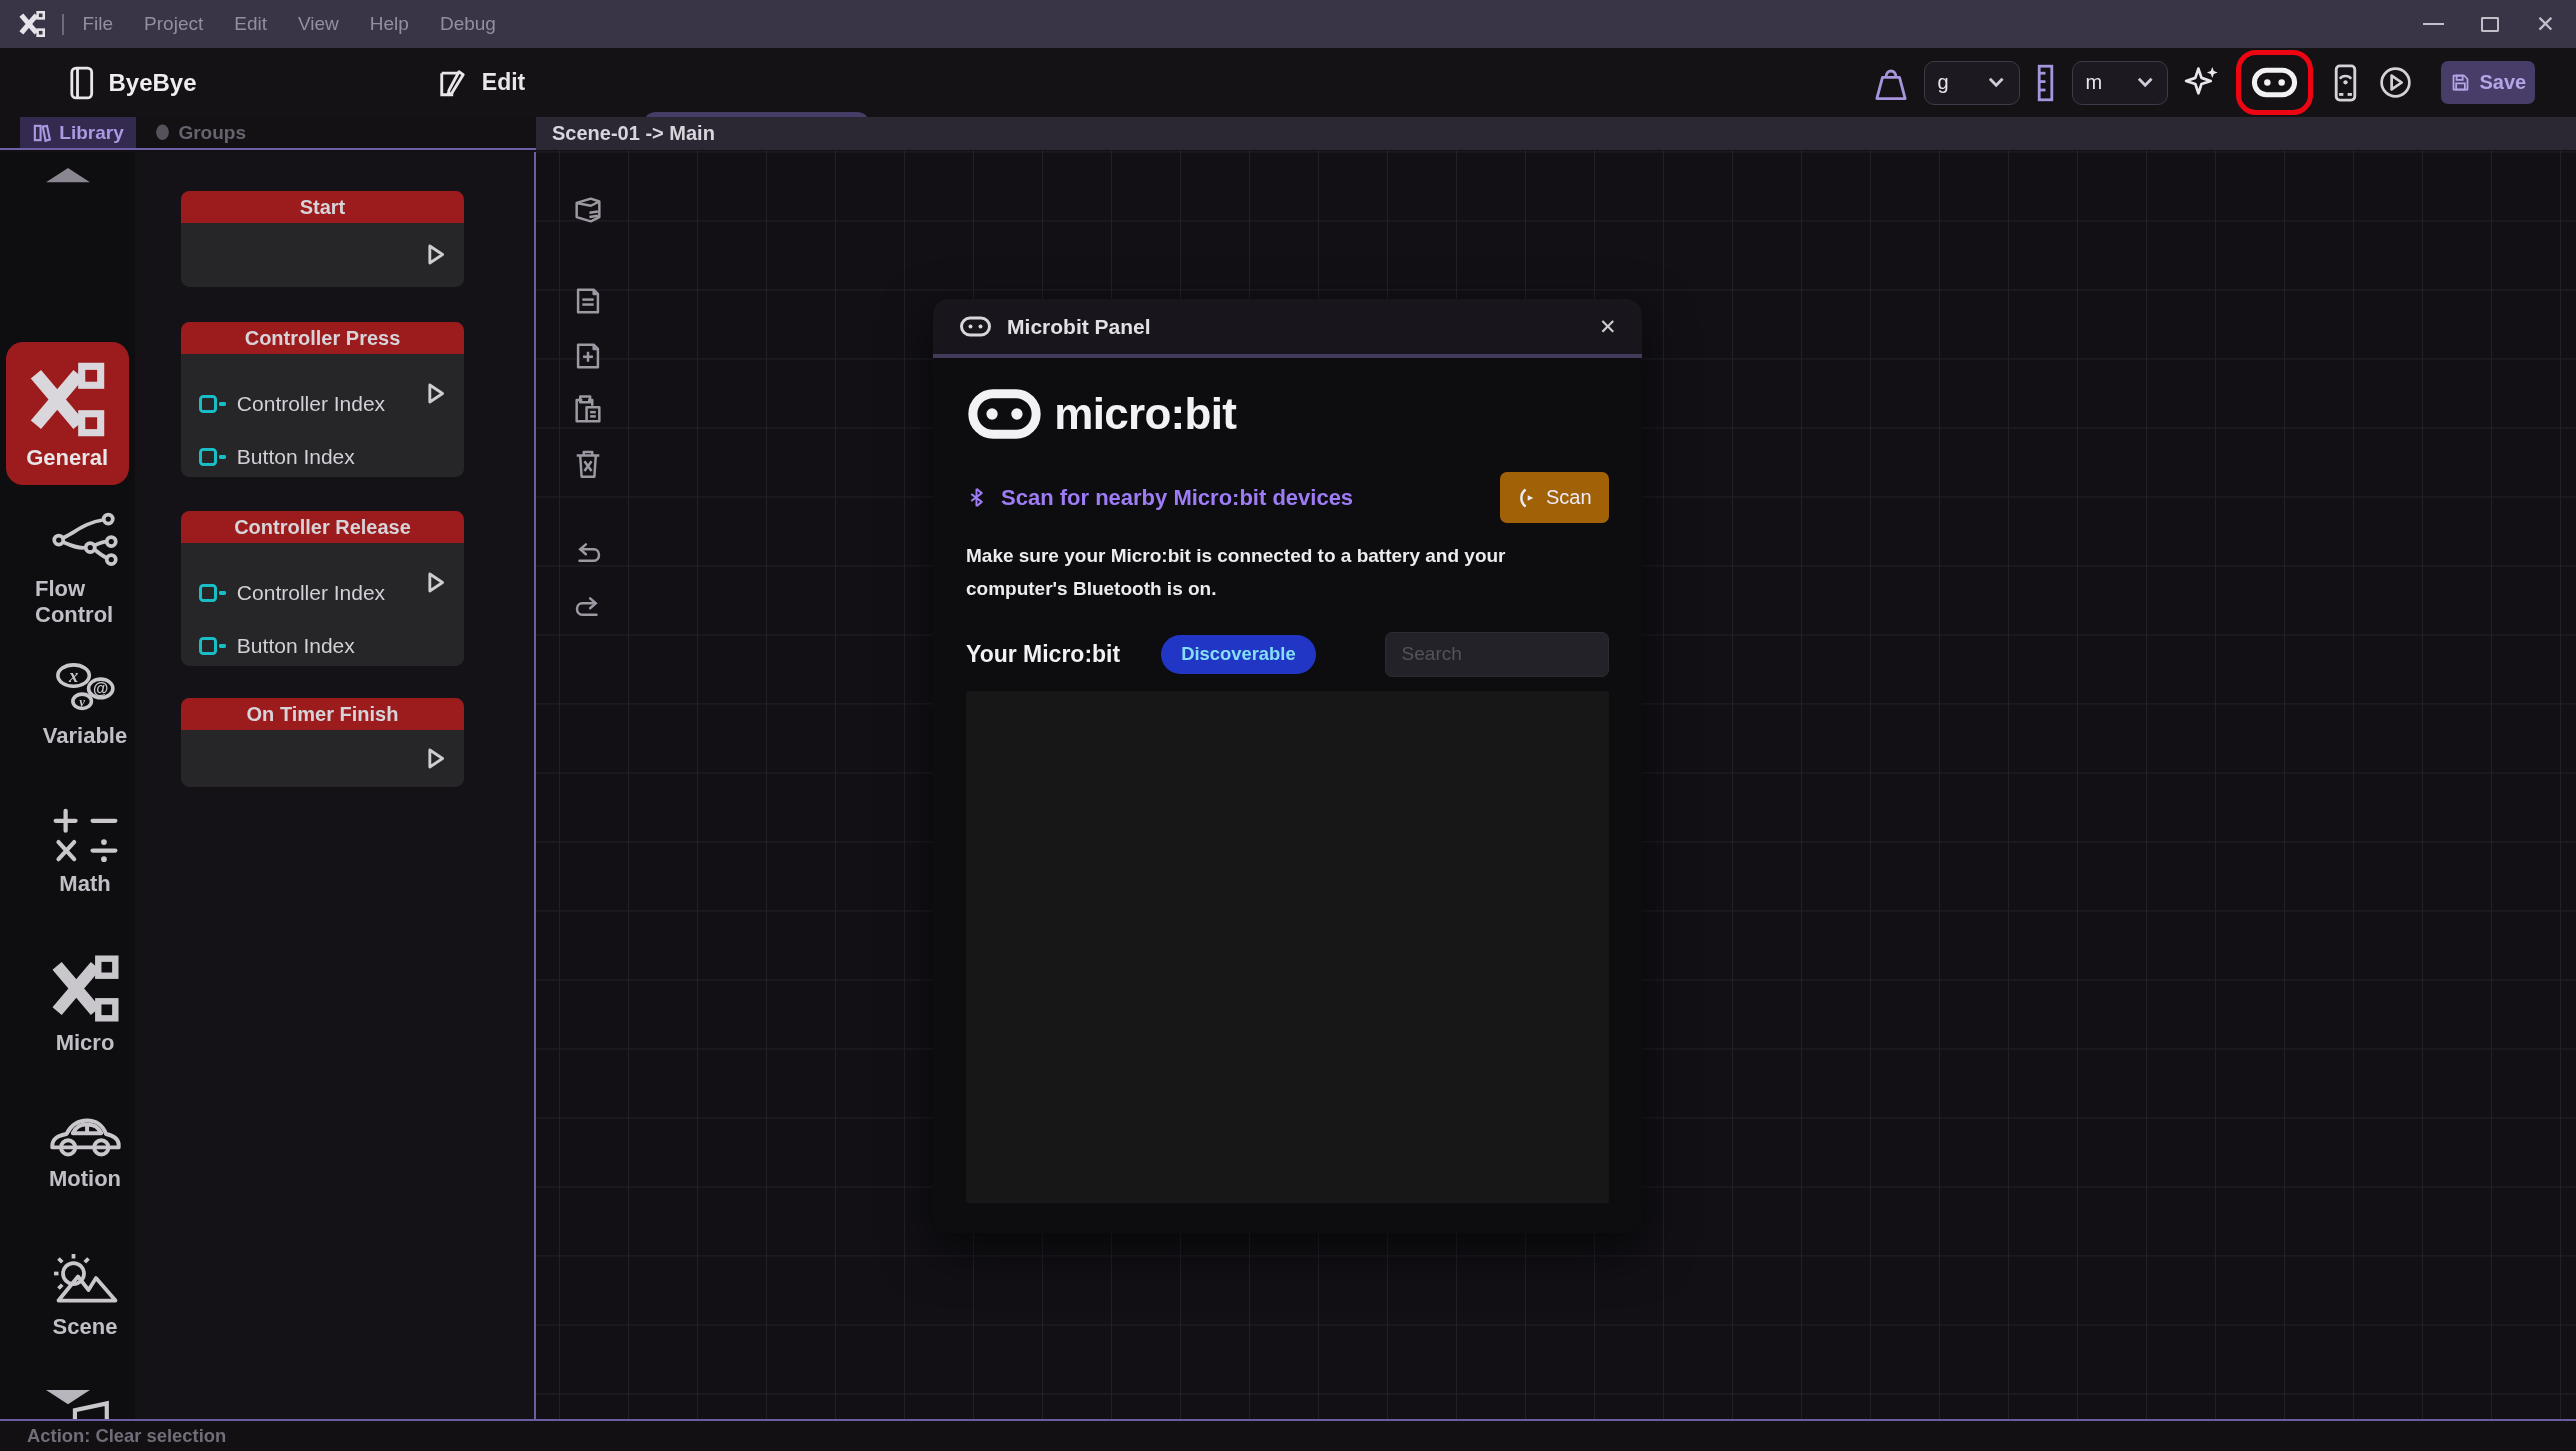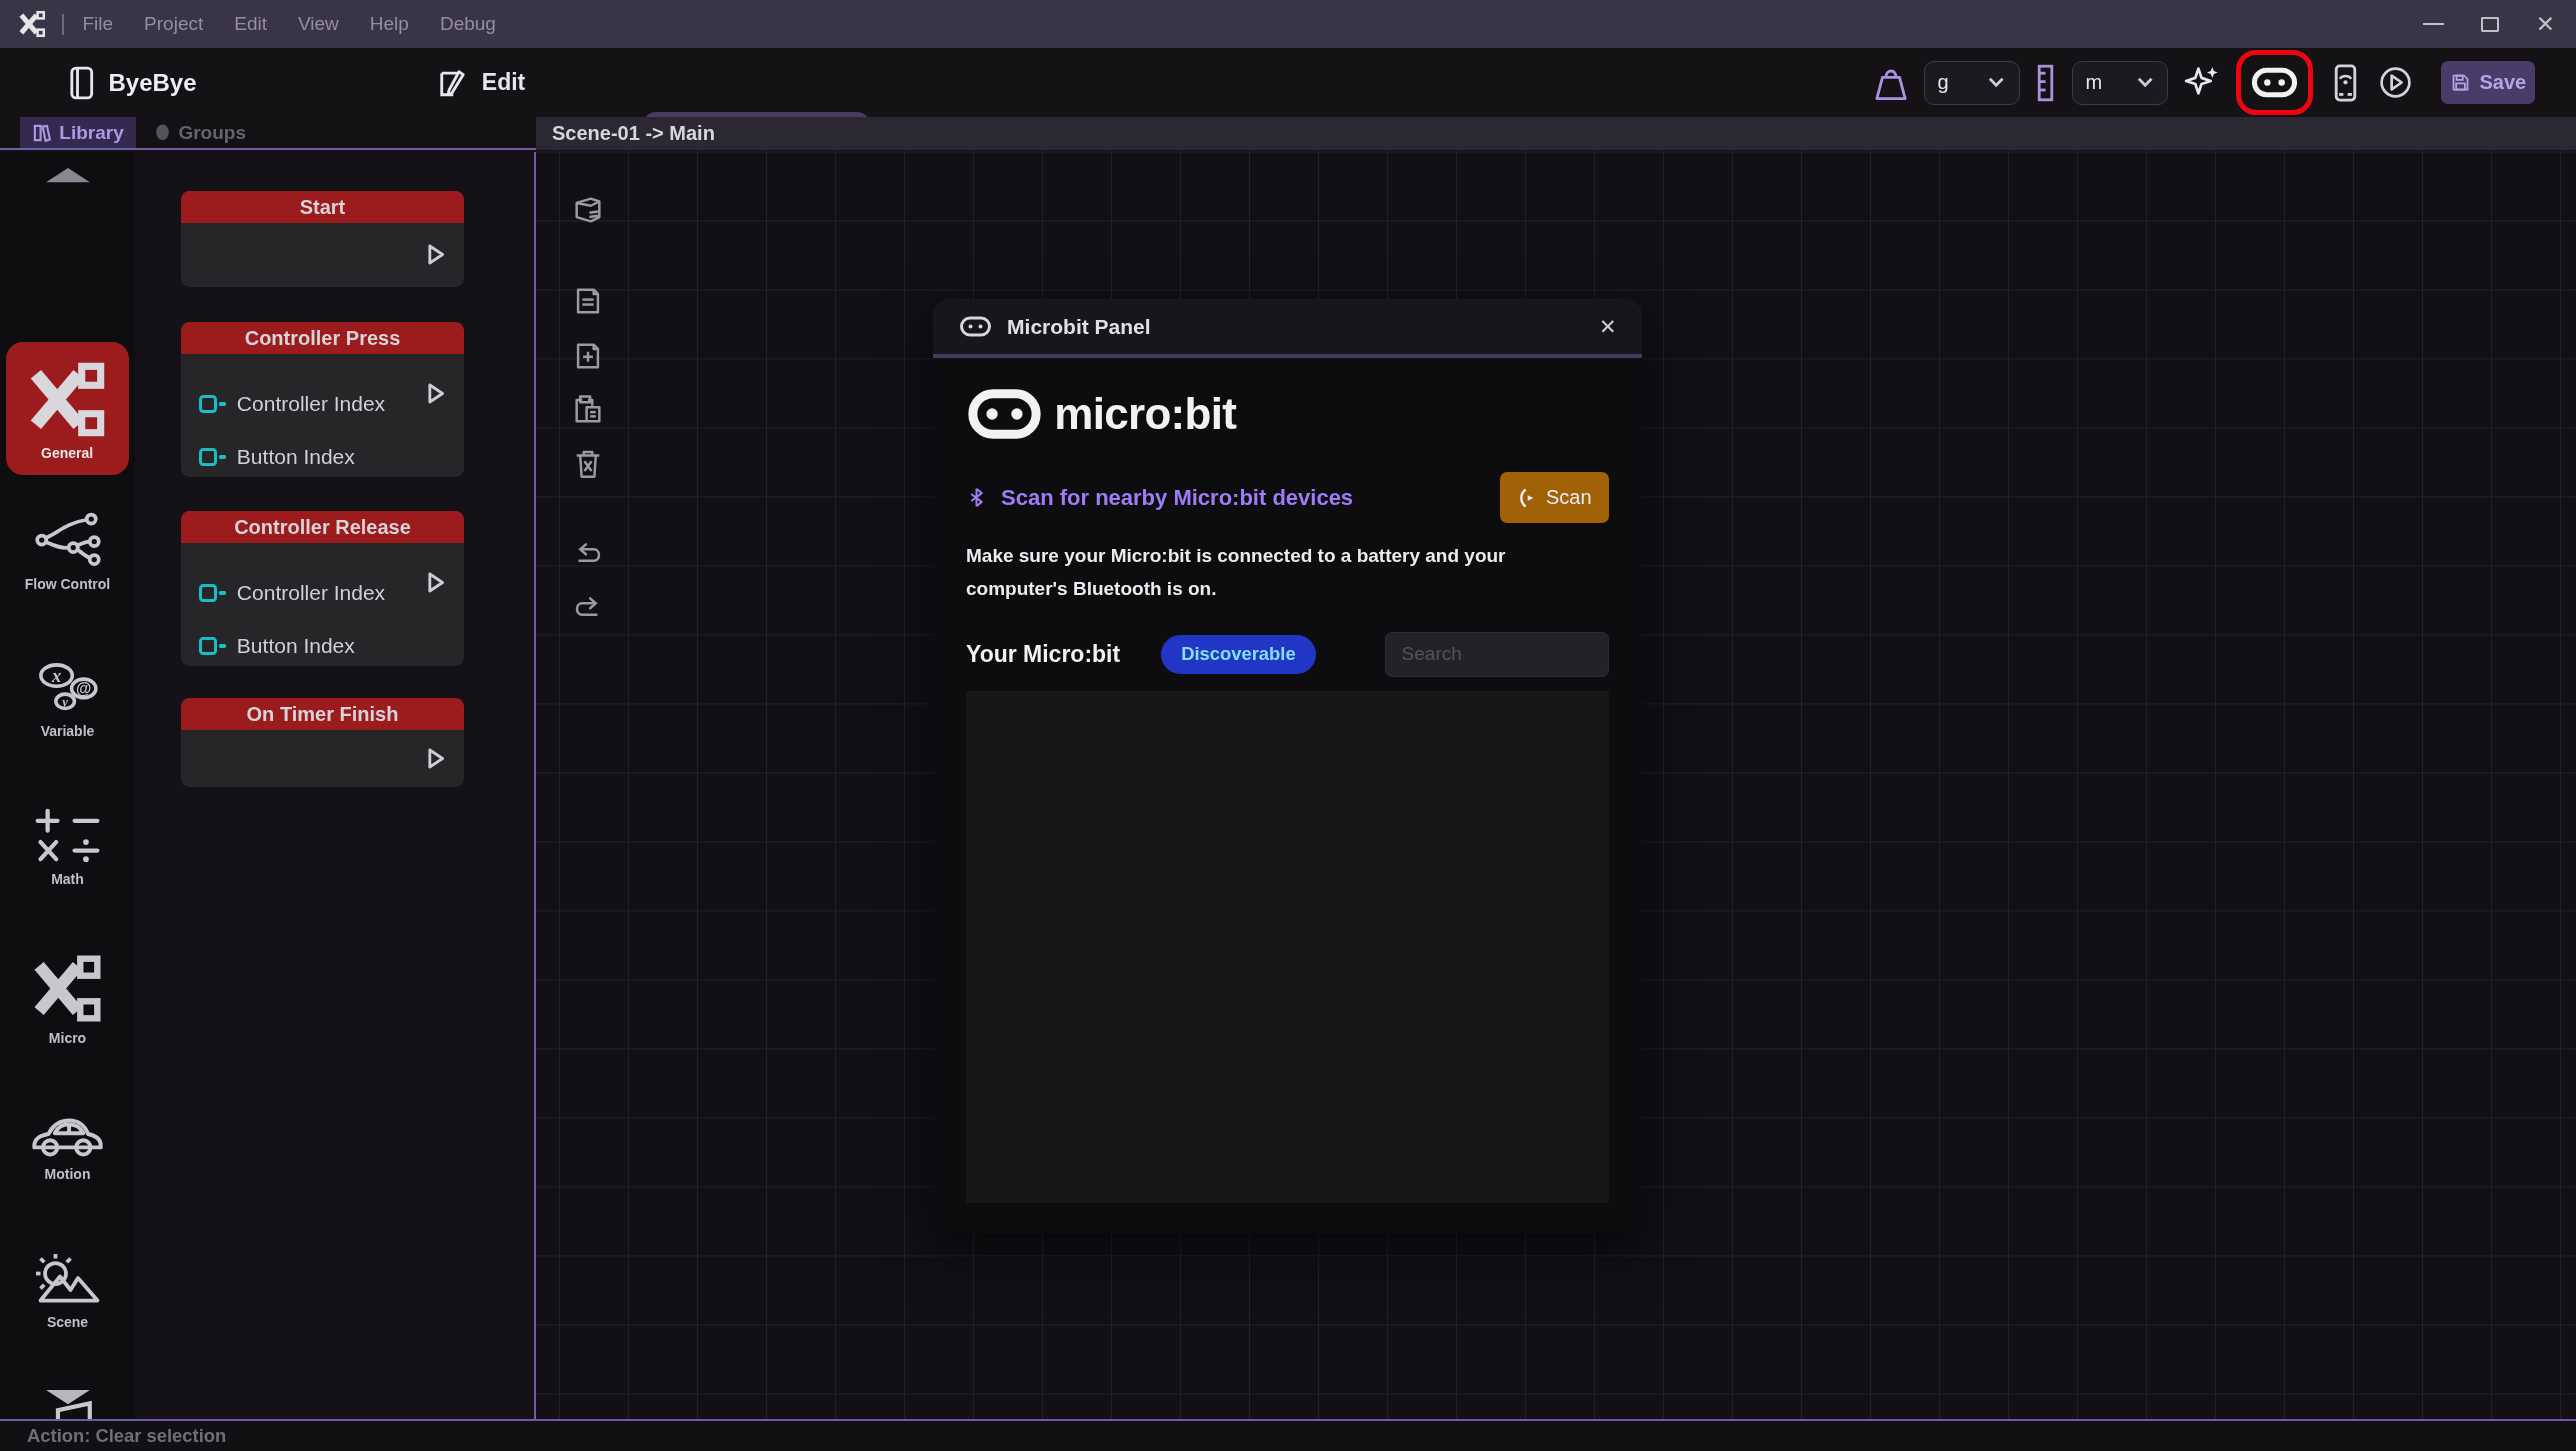--- a/index.html
+++ b/index.html
@@ -27,22 +27,22 @@
   .unit-select{width:96px;height:44px;border:1.4px solid #3e3a47;background:#1c1a20;border-radius:10px;display:flex;align-items:center;justify-content:space-between;padding:0 12.8px;color:#e9e7ed;font-size:20px;}
   .ring-annotation{width:77px;height:65px;border:5.7px solid #ee0512;border-radius:20px;display:flex;align-items:center;justify-content:center;}
   #save-btn{margin-left:11.3px;width:94px;height:43px;background:#473d68;border-radius:7px;display:flex;align-items:center;justify-content:center;gap:8.5px;color:#b4a6e6;font-size:20px;font-weight:600;}
   
   #tabs-row{position:absolute;left:0;top:117px;width:536px;height:33px;background:#131114;border-bottom:2.1px solid #6f5fa6;display:flex;align-items:stretch;padding-left:20px;}
   #tab-library{width:116px;background:#342a50;display:flex;align-items:center;justify-content:center;gap:7px;color:#a99ae2;font-size:19px;font-weight:600;}
   #tab-groups{display:flex;align-items:center;gap:7px;color:#67636e;font-size:19px;font-weight:600;padding:0 18.4px;}
   #rail{position:absolute;left:0;top:152px;width:135px;height:1267px;background:#0e0d10;}
   #palette{position:absolute;left:135px;top:152px;width:399px;height:1267px;background:#141217;}
   #panel-divider{position:absolute;left:534px;top:152px;width:2.8px;height:1267px;background:#6c5da5;}
-  .rail-item{position:absolute;left:0;width:135px;display:flex;flex-direction:column;align-items:center;gap:5.7px;}
-  .rail-item .lbl{font-size:14px;color:#c1bfc6;font-weight:600;}
+  .rail-item{position:absolute;left:0;width:135px;display:flex;flex-direction:column;align-items:center;gap:5.7px;padding-left:35px;}
+  .rail-item .lbl{font-size:22px;color:#c1bfc6;font-weight:600;}
   .rail-general{left:5.7px;width:123px;background:#9c1b1d;border-radius:17px;padding:18.4px 0 14px;}
   .rail-general .lbl{color:#e9e6e8;}
   .scroll-arrow{position:absolute;left:0;width:135px;display:flex;justify-content:center;}
   
   .block{position:absolute;left:181px;width:283px;border-radius:8.5px;background:#262629;overflow:hidden;}
   .block .hdr{height:32px;background:#9c1b1d;display:flex;align-items:center;justify-content:center;color:#d6d4d9;font-size:20px;font-weight:700;}
   .block .body{position:relative;}
   .param{position:absolute;left:18.4px;display:flex;align-items:center;height:32px;}
   .socket{width:17.7px;height:17.7px;border:3.5px solid #18bdc6;border-radius:4.3px;}
   .socket-dash{width:6.4px;height:3.5px;background:#18bdc6;margin-left:2.1px;border-radius:1.4px;}

